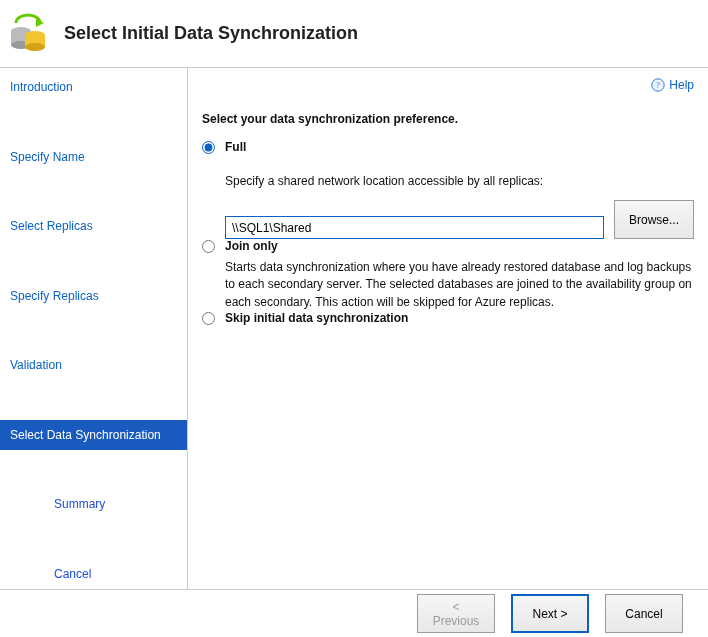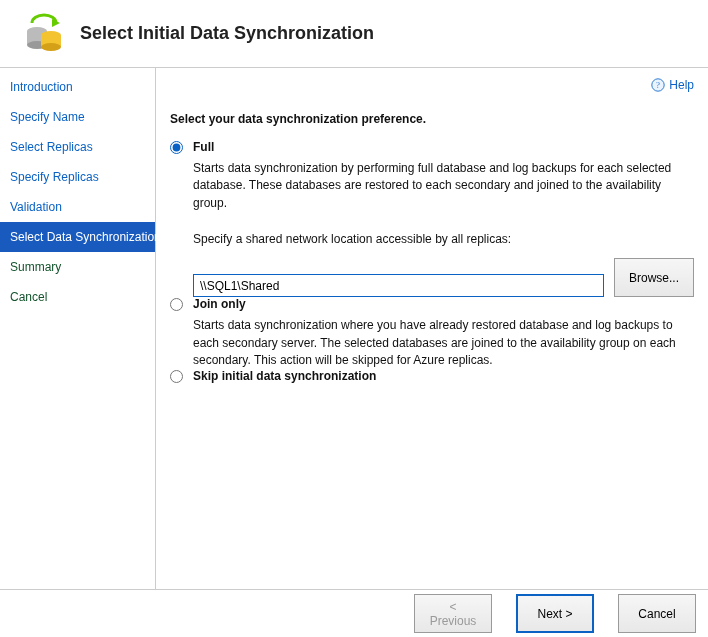--- a/index.html
+++ b/index.html
@@ -3,34 +3,34 @@
   <meta charset="utf-8">
   <style>
     * { margin:0; padding:0; box-sizing:border-box; }
     body {
       width:708px; height:637px;
       font-family:"Segoe UI",Tahoma,sans-serif;
       font-size:12px; color:#111; background:#fff; overflow:hidden;
     }
     .header {
       height:68px; border-bottom:1px solid #ccc;
-      display:flex; align-items:center; padding:0 24px; gap:14px;
+      display:flex; align-items:center; padding:0 8px; gap:14px;
     }
     .header .title { font-size:18px; font-weight:600; color:#222; }
     .body { display:flex; height:521px; }
     .sidebar {
-      width:156px; border-right:1px solid #ccc;
-      display:flex; flex-direction:column; padding-top:4px;
+      width:188px; border-right:1px solid #ccc;
+      display:flex; flex-direction:column; padding-top:4px;justify-content:space-between;
     }
     .sidebar-item {
       padding:8px 10px; font-size:12px; color:#0a62c4; cursor:pointer;
       white-space:nowrap;
     }
     .sidebar-item.selected { background:#185abd; color:#fff; }
-    .sidebar-item.disabled { color:#14532d; cursor:default; }
+    .sidebar-item.disabled { color:#1d4ed8; cursor:default;margin-left:44px; }
     .main { flex:1; position:relative; padding:12px 14px; }
     .help-link {
       position:absolute; top:10px; right:14px;
       display:flex; align-items:center; gap:4px;
       color:#0a62c4; cursor:pointer; font-size:12px;
     }
     .prompt { font-weight:600; margin:32px 0 14px 0; }
     .options { display:flex; flex-direction:column; }
     .option { display:flex; gap:10px; }
     .radio-wrap { padding-top:1px; }
@@ -43,22 +43,22 @@
       flex:1; height:23px; border:1px solid #0a62c4; padding:0 6px;
       font-family:inherit; font-size:12px;
     }
     .btn {
       height:39px; padding:0 14px;
       background:linear-gradient(#f6f6f6,#e8e8e8);
       border:1px solid #9a9a9a; font-size:12px; cursor:pointer;
       font-family:inherit;
     }
     .footer {
-      height:48px; border-top:1px solid #ccc; padding:0 12px;
-      display:flex; align-items:center; justify-content:flex-end; gap:24px;
+      height:48px; border-top:1px solid #ccc; padding:0 25px;
+      display:flex; align-items:center; justify-content:flex-end; gap:16px;
     }
     .footer .btn { width:78px; }
     .btn.primary { border:2px solid #0a62c4; padding:0 12px; }
     .btn.disabled { color:#9a9a9a; }
     input[type=radio]{ cursor:pointer; accent-color:#0a62c4; }
     .help-icon { width:14px; height:14px; }
   </style>
 </head>
 <body>
 
@@ -101,21 +101,20 @@
       <span>Help</span>
     </div>
 
     <div class="prompt">Select your data synchronization preference.</div>
 
     <div class="options">
       <div class="option">
         <div class="radio-wrap"><input type="radio" name="sync" checked="" style=""></div>
         <div class="opt-body">
           <label class="opt-title">Full</label>
-          <div class="opt-desc">Starts data synchronization by performing full database and log backups for each selected database. These databases are restored to each secondary and joined to the availability group.</div>
           <div class="share-label">Specify a shared network location accessible by all replicas:</div>
           <div class="share-row">
             <input type="text" class="share-input" value="\\SQL1\Shared" style="">
             <button class="btn">Browse...</button>
           </div>
         </div>
       </div>
 
       <div class="option">
         <div class="radio-wrap"><input type="radio" name="sync" style=""></div>

